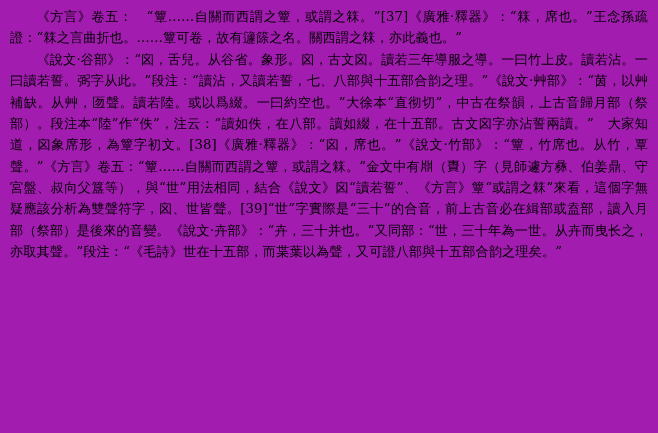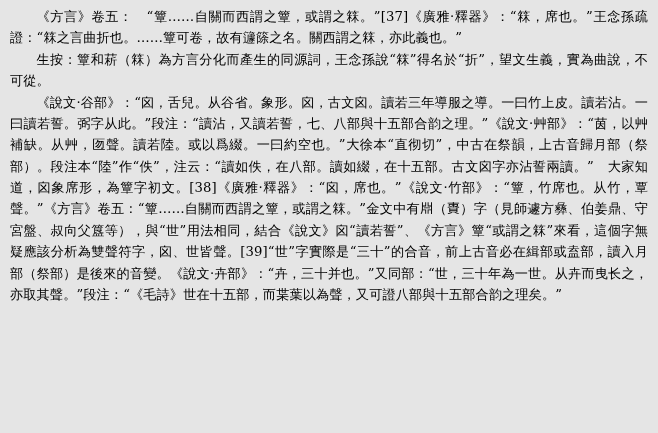--- a/index.html
+++ b/index.html
@@ -12,35 +12,34 @@
     background: #ffffff;
     font-family: "DejaVu Serif", "Liberation Serif", serif;
     color: #000000;
     overflow: hidden;
   }
   .page {
     width: 658px;
     height: 433px;
     box-sizing: border-box;
     padding: 6px 10px 4px 10px;
-    background: #e5e5e5;
+    background: #a21caf;
   }
   .para {
     font-size: 13.2px;
     line-height: 1.62;
     text-align: justify;
     text-justify: inter-character;
     margin: 0 0 0 0;
     letter-spacing: 0.1px;
     word-break: break-all;
   }
   .indent {
     text-indent: 2em;
   }
 </style>
 </head>
 <body>
 
 <div class="page">
   <p class="para indent">《方言》卷五：　“簟……自關而西謂之簟，或謂之箖。”[37]《廣雅·釋器》：“箖，席也。”王念孫疏證：“箖之言曲折也。……簟可卷，故有籧篨之名。關西謂之箖，亦此義也。”</p>
-  <p class="para indent">生按：簟和菥（箖）為方言分化而產生的同源詞，王念孫說“箖”得名於“折”，望文生義，實為曲說，不可從。</p>
   <p class="para indent">《說文·谷部》：“囟，舌兒。从谷省。象形。囟，古文囟。讀若三年導服之導。一曰竹上皮。讀若沾。一曰讀若誓。弼字从此。”段注：“讀沾，又讀若誓，七、八部與十五部合韵之理。”《說文·艸部》：“茵，以艸補缺。从艸，匢聲。讀若陸。或以爲綴。一曰約空也。”大徐本“直彻切”，中古在祭韻，上古音歸月部（祭部）。段注本“陸”作“佚”，注云：“讀如佚，在八部。讀如綴，在十五部。古文囟字亦沾誓兩讀。”　大家知道，囟象席形，為簟字初文。[38]《廣雅·釋器》：“囟，席也。”《說文·竹部》：“簟，竹席也。从竹，覃聲。”《方言》卷五：“簟……自關而西謂之簟，或謂之箖。”金文中有𣶒（𧵩）字（見師遽方彝、伯姜鼎、守宮盤、叔向父簋等），與“世”用法相同，結合《說文》囟“讀若誓”、《方言》簟“或謂之箖”來看，這個字無疑應該分析為雙聲符字，囟、世皆聲。[39]“世”字實際是“三十”的合音，前上古音必在緝部或盍部，讀入月部（祭部）是後來的音變。《說文·卉部》：“卉，三十并也。”又同部：“世，三十年為一世。从卉而曳长之，亦取其聲。”段注：“《毛詩》世在十五部，而枼葉以為聲，又可證八部與十五部合韵之理矣。”</p>
 </div>
 
 </body></html>

